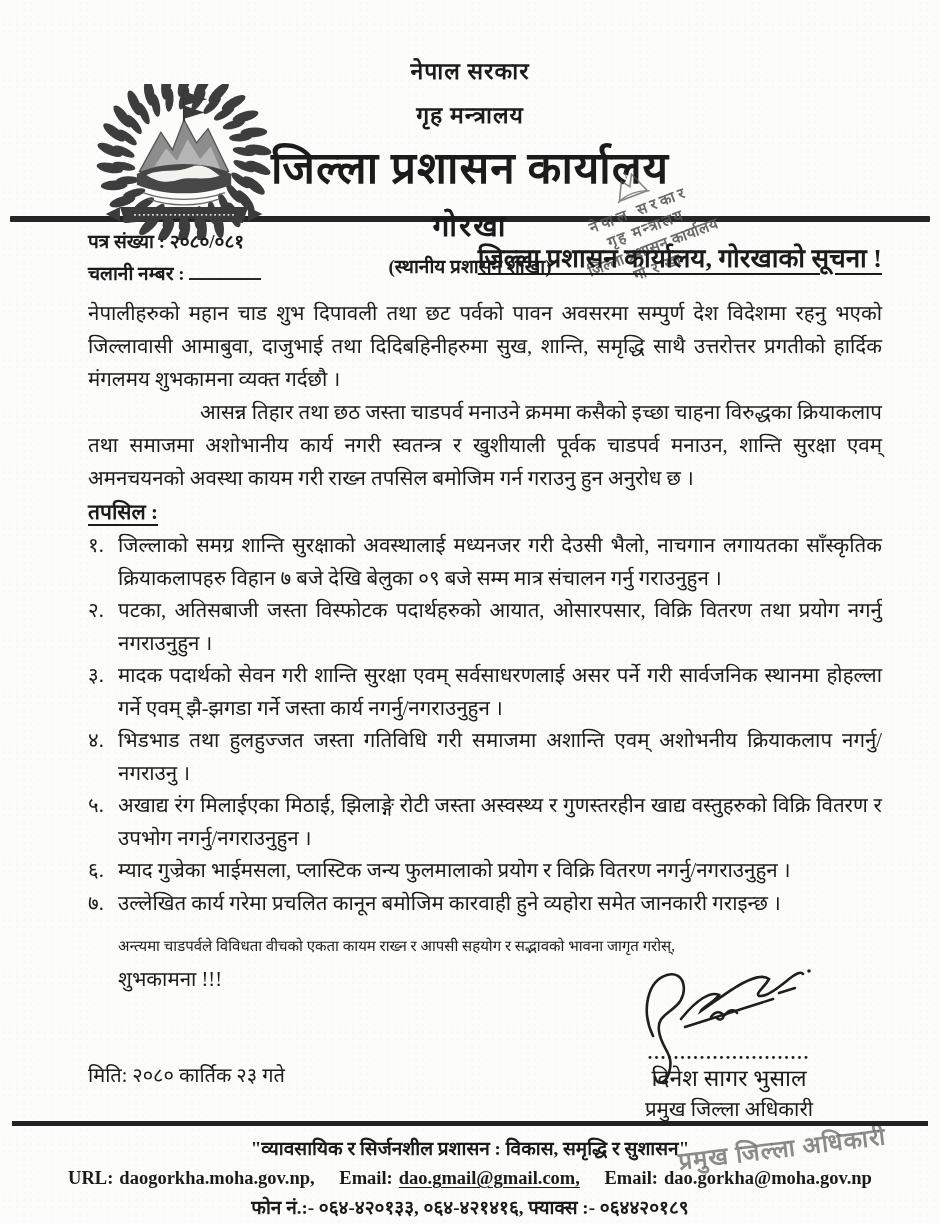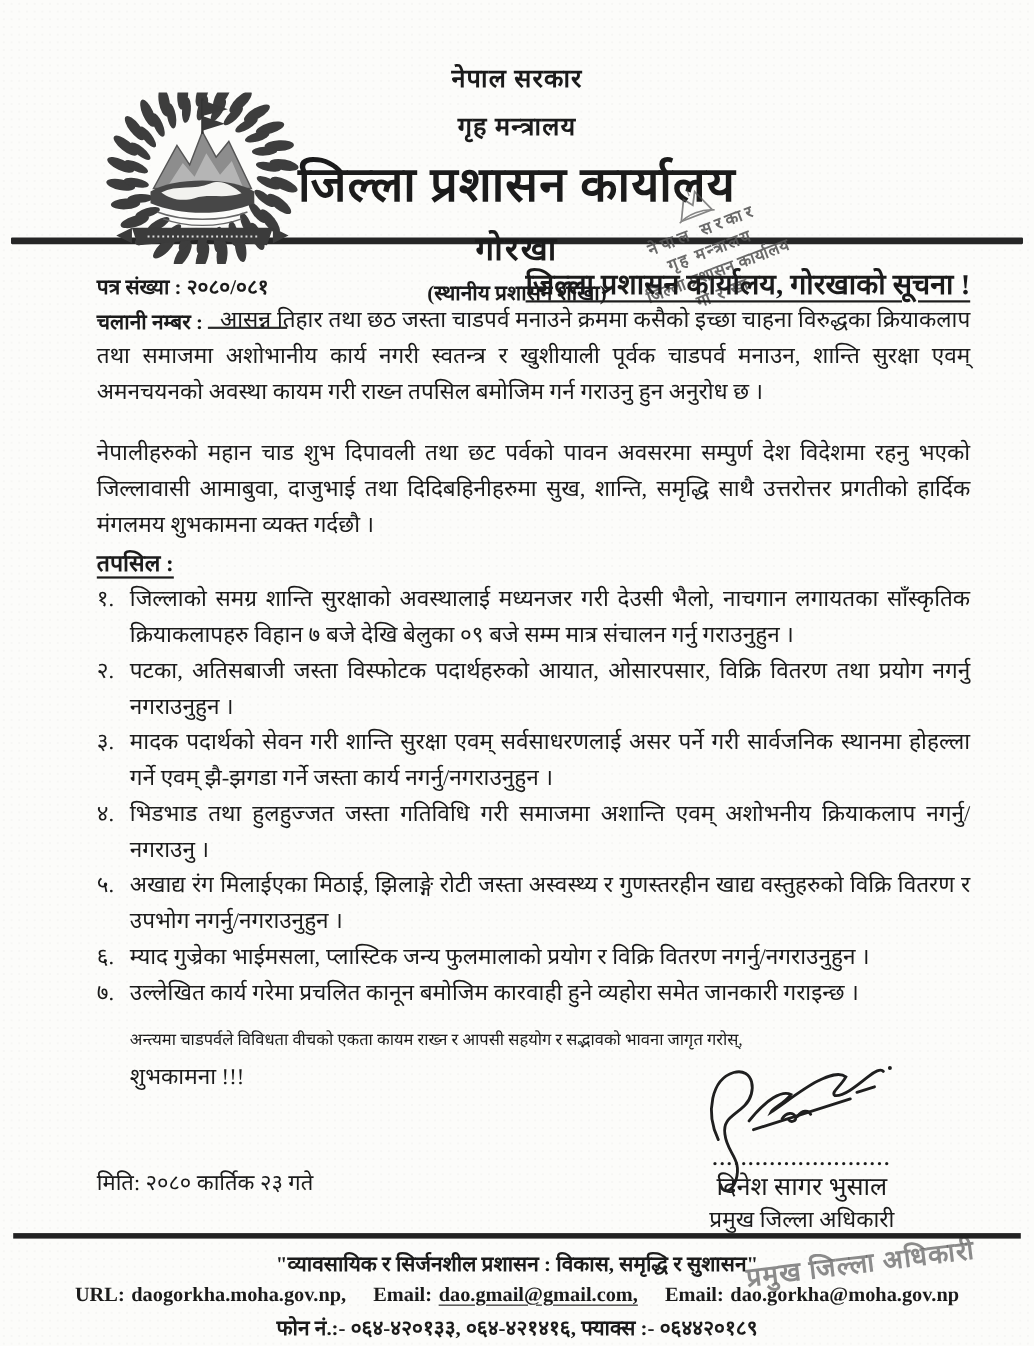--- a/index.html
+++ b/index.html
@@ -14,21 +14,21 @@
   }
   
   .letterhead { position:relative; height:216px; }
   .emblem { position:absolute; left:95px; top:84px; width:178px; height:156px; }
   .head-center { position:absolute; left:0; top:54px; width:100%; text-align:center; }
   .h-gov      { font-size:23px; font-weight:bold; letter-spacing:1px; }
   .h-min      { font-size:23px; font-weight:bold; margin-top:12px; letter-spacing:1px; }
   .h-office   { font-size:44px; font-weight:bold; margin-top:6px; letter-spacing:1px; }
   .h-district { font-size:30px; font-weight:bold; margin-top:8px; letter-spacing:2px; }
   .h-branch   { font-size:19px; font-weight:bold; margin-top:8px; }
-  .head-meta { position:absolute; left:88px; top:226px; font-size:19px; font-weight:600; line-height:32px;margin-top:20px; }
+  .head-meta { position:absolute; left:88px; top:226px; font-size:19px; font-weight:600; line-height:32px; }
   .blank-line { display:inline-block; width:72px; border-bottom:2px solid #2a2a2a; height:16px; vertical-align:baseline; }
   .round-stamp {
     position:absolute; left:536px; top:168px; width:216px; text-align:center;
     transform:rotate(-21deg); color:#565656; opacity:.88; font-weight:600; line-height:20px;
   }
   .round-stamp .s0 { font-size:15px; letter-spacing:4px; }
   .round-stamp .s1 { font-size:15px; letter-spacing:2px; }
   .round-stamp .s2 { font-size:15px; letter-spacing:0.5px; }
   .round-stamp .s3 { font-size:15px; letter-spacing:7px; }
   .stamp-emblem { width:46px; height:30px; display:block; margin:0 auto 1px; opacity:.8; }
@@ -180,22 +180,22 @@
         <span class="blank-line"></span>
       </div>
     </div>
   </header>
 
   <div class="rule"></div>
 
   <main>
     <div class="notice-title">जिल्ला प्रशासन कार्यालय, गोरखाको सूचना !</div>
 
+    <p class="para">नेपालीहरुको महान चाड शुभ दिपावली तथा छट पर्वको पावन अवसरमा सम्पुर्ण देश विदेशमा रहनु भएको जिल्लावासी आमाबुवा, दाजुभाई तथा दिदिबहिनीहरुमा सुख, शान्ति, समृद्धि साथै उत्तरोत्तर प्रगतीको हार्दिक मंगलमय शुभकामना व्यक्त गर्दछौ ।</p>
     <p class="para p2">आसन्न तिहार तथा छठ जस्ता चाडपर्व मनाउने क्रममा कसैको इच्छा चाहना विरुद्धका क्रियाकलाप तथा समाजमा अशोभानीय कार्य नगरी स्वतन्त्र र खुशीयाली पूर्वक चाडपर्व मनाउन, शान्ति सुरक्षा एवम् अमनचयनको अवस्था कायम गरी राख्न तपसिल बमोजिम गर्न गराउनु हुन अनुरोध छ ।</p>
-    <p class="para">नेपालीहरुको महान चाड शुभ दिपावली तथा छट पर्वको पावन अवसरमा सम्पुर्ण देश विदेशमा रहनु भएको जिल्लावासी आमाबुवा, दाजुभाई तथा दिदिबहिनीहरुमा सुख, शान्ति, समृद्धि साथै उत्तरोत्तर प्रगतीको हार्दिक मंगलमय शुभकामना व्यक्त गर्दछौ ।</p>
 
     <div><span class="tapsil">तपसिल :</span></div>
 
     <div class="items">
       <div class="item">
         <span class="num">१.</span>
         <span class="txt">जिल्लाको समग्र शान्ति सुरक्षाको अवस्थालाई मध्यनजर गरी देउसी भैलो, नाचगान लगायतका साँस्कृतिक क्रियाकलापहरु विहान ७ बजे देखि बेलुका ०९ बजे सम्म मात्र संचालन गर्नु गराउनुहुन ।</span>
       </div>
       <div class="item">
         <span class="num">२.</span>

